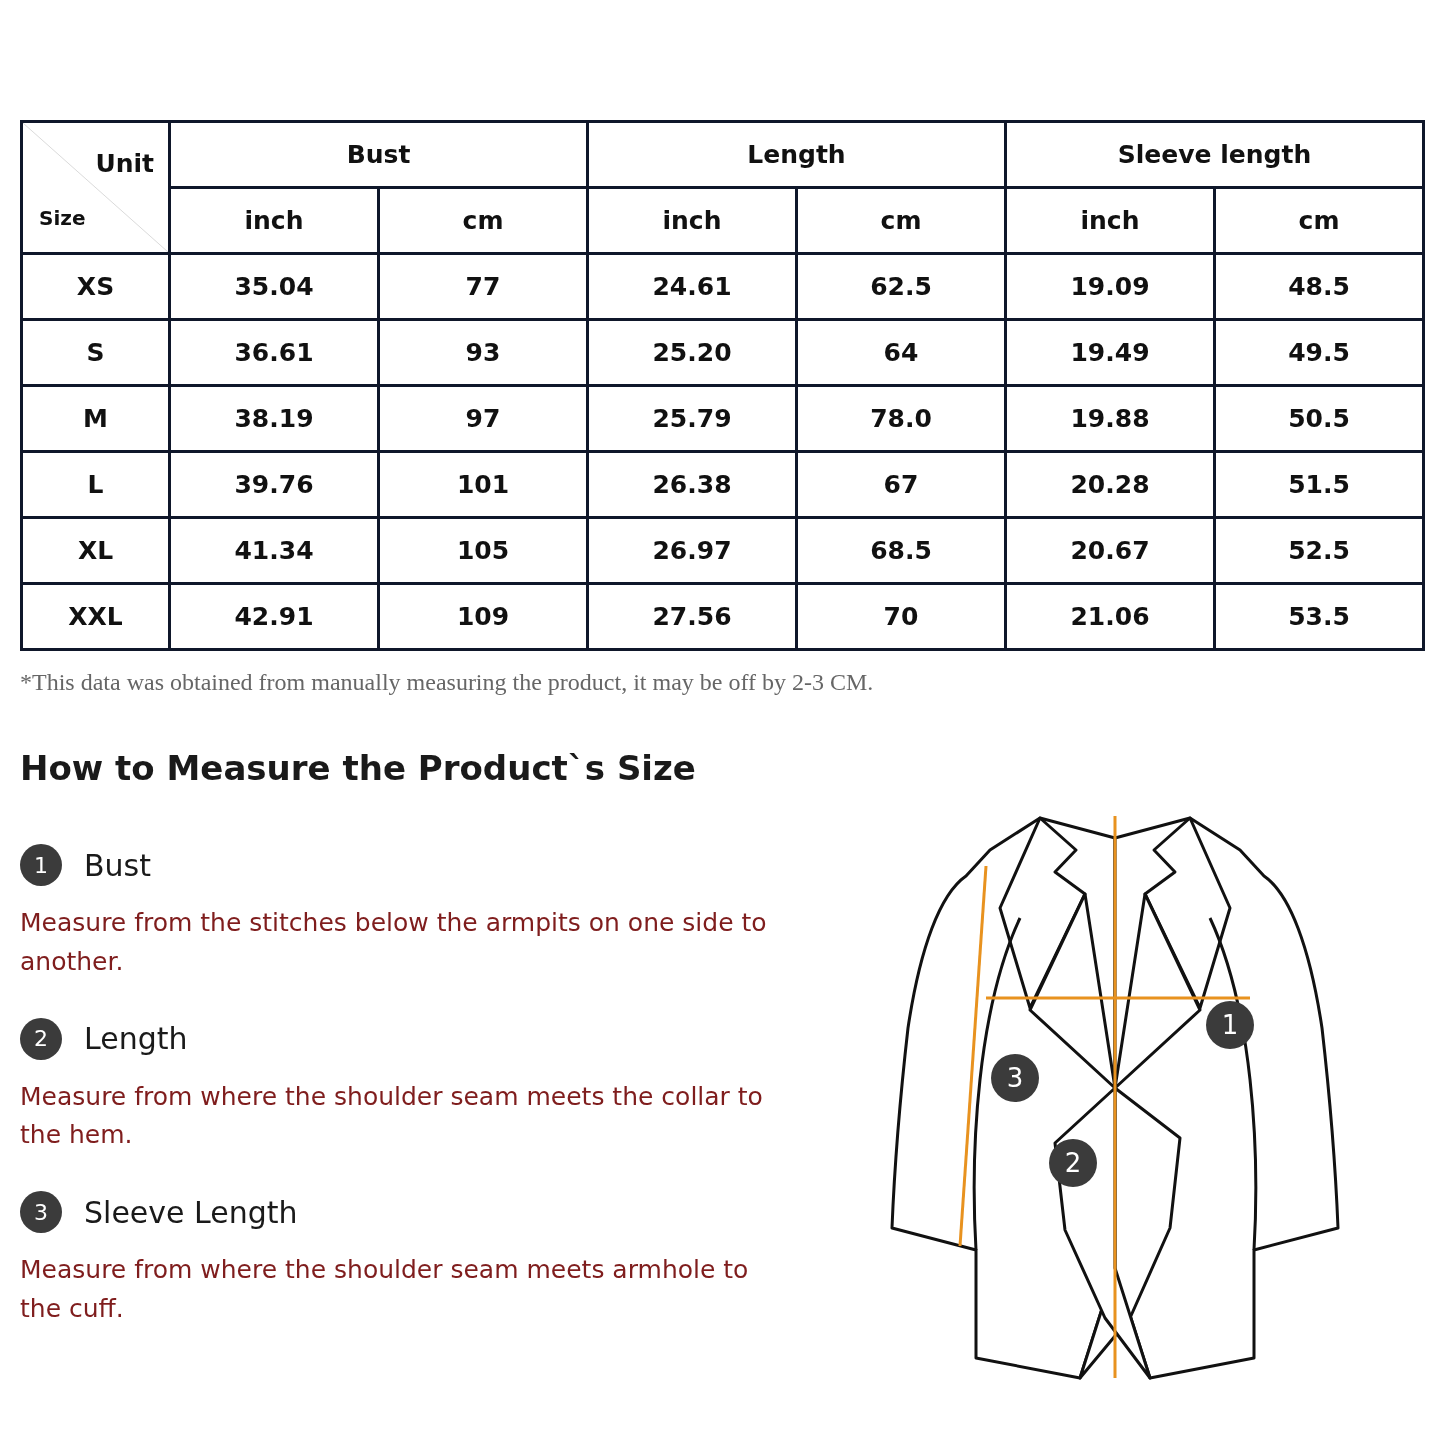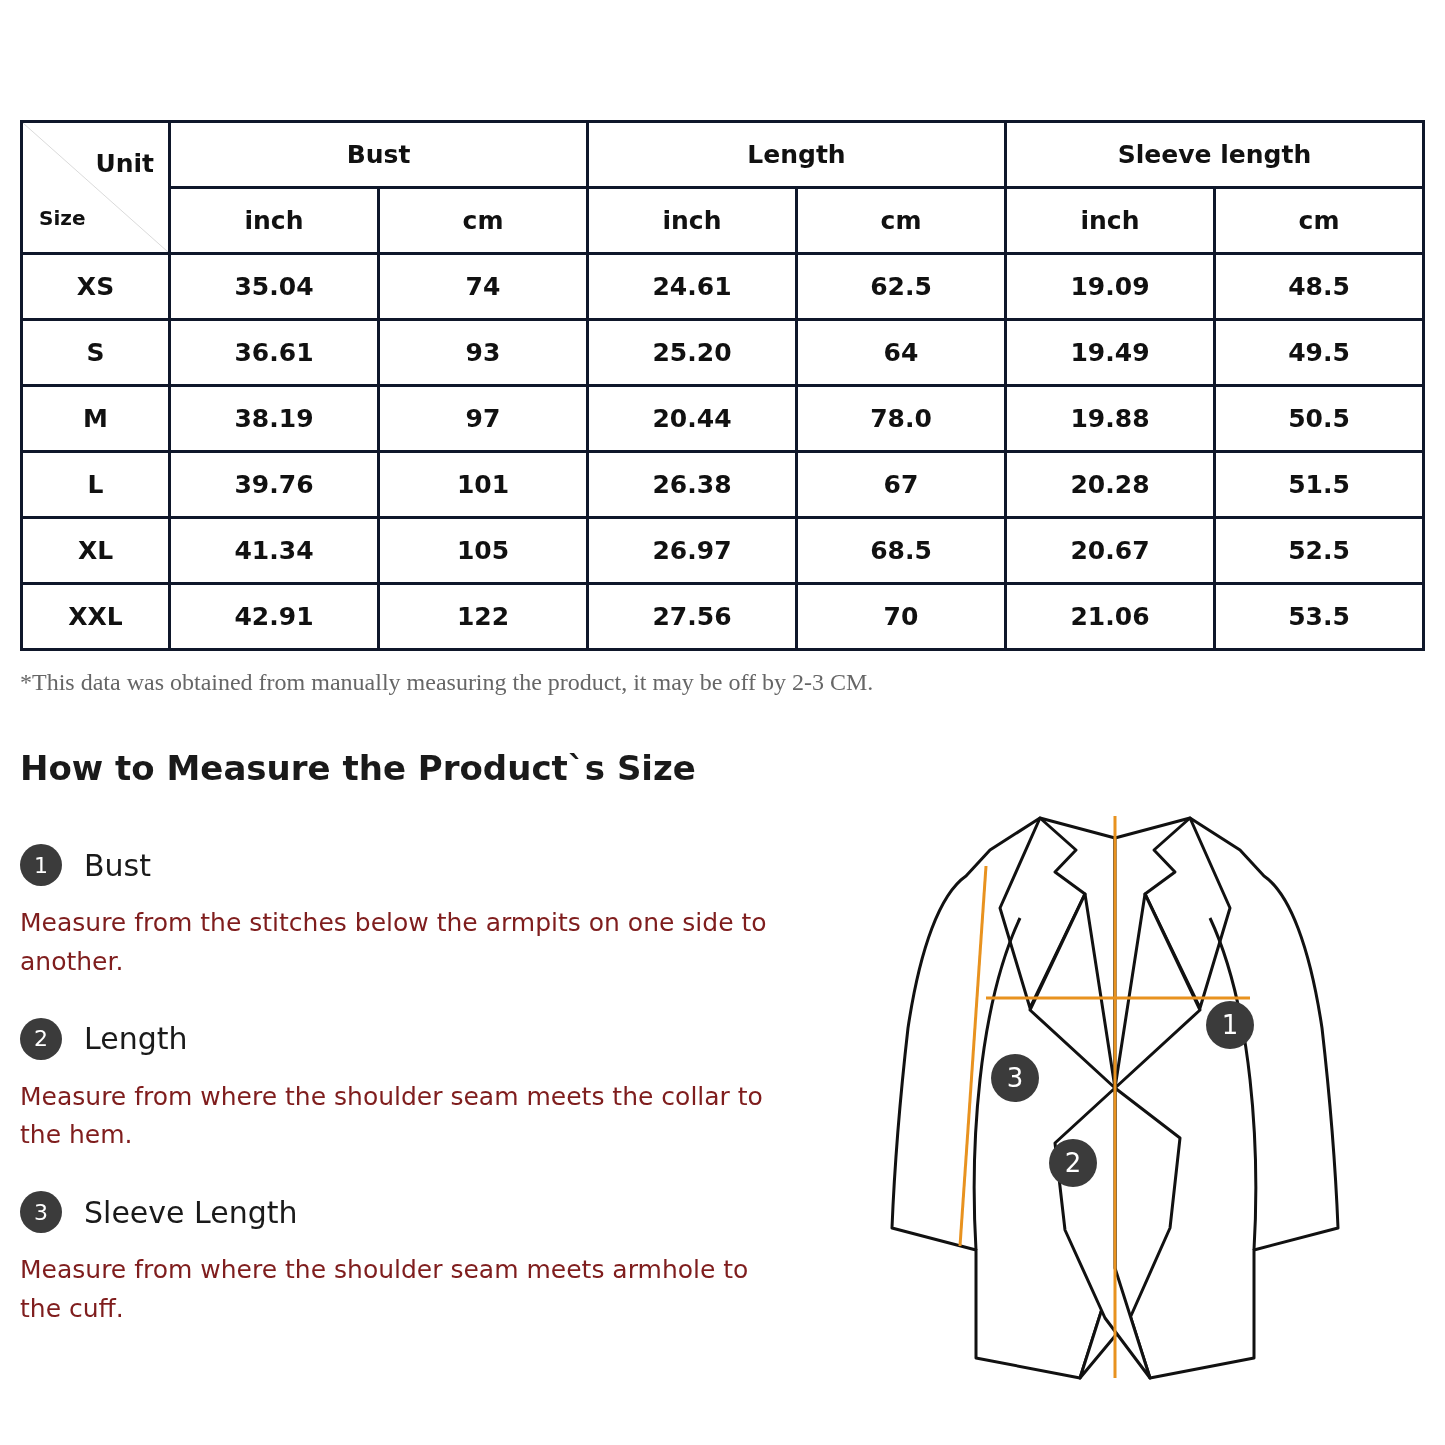--- a/index.html
+++ b/index.html
@@ -163,40 +163,40 @@
       <td class="unit-head">cm</td>
       <td class="unit-head">inch</td>
       <td class="unit-head">cm</td>
       <td class="unit-head">inch</td>
       <td class="unit-head">cm</td>
     </tr>
 
     <tr>
       <td class="size-col">XS</td>
       <td>35.04</td>
-      <td>74</td>
+      <td>77</td>
       <td>24.61</td>
       <td>62.5</td>
       <td>19.09</td>
       <td>48.5</td>
     </tr>
     <tr>
       <td class="size-col">S</td>
       <td>36.61</td>
       <td>93</td>
       <td>25.20</td>
       <td>64</td>
       <td>19.49</td>
       <td>49.5</td>
     </tr>
     <tr>
       <td class="size-col">M</td>
       <td>38.19</td>
       <td>97</td>
-      <td>20.44</td>
+      <td>25.79</td>
       <td>78.0</td>
       <td>19.88</td>
       <td>50.5</td>
     </tr>
     <tr>
       <td class="size-col">L</td>
       <td>39.76</td>
       <td>101</td>
       <td>26.38</td>
       <td>67</td>
@@ -208,21 +208,21 @@
       <td>41.34</td>
       <td>105</td>
       <td>26.97</td>
       <td>68.5</td>
       <td>20.67</td>
       <td>52.5</td>
     </tr>
     <tr>
       <td class="size-col">XXL</td>
       <td>42.91</td>
-      <td>122</td>
+      <td>109</td>
       <td>27.56</td>
       <td>70</td>
       <td>21.06</td>
       <td>53.5</td>
     </tr>
   </tbody>
     </table>
 
   <div class="note">*This data was obtained from manually measuring the product, it may be off by 2-3 CM.</div>
 

